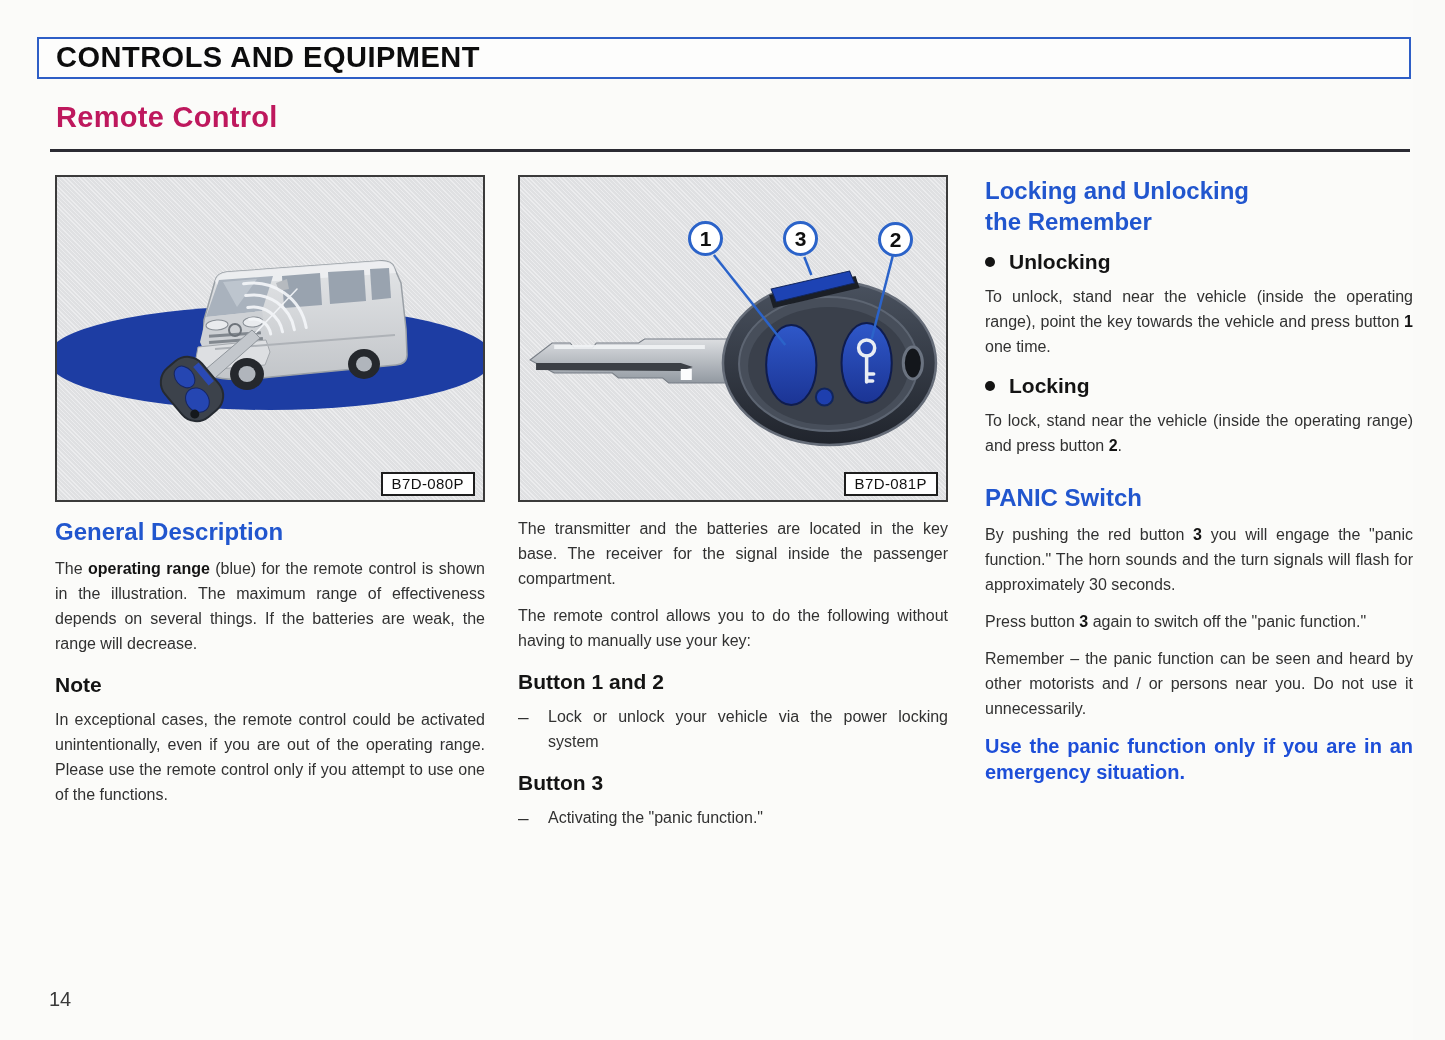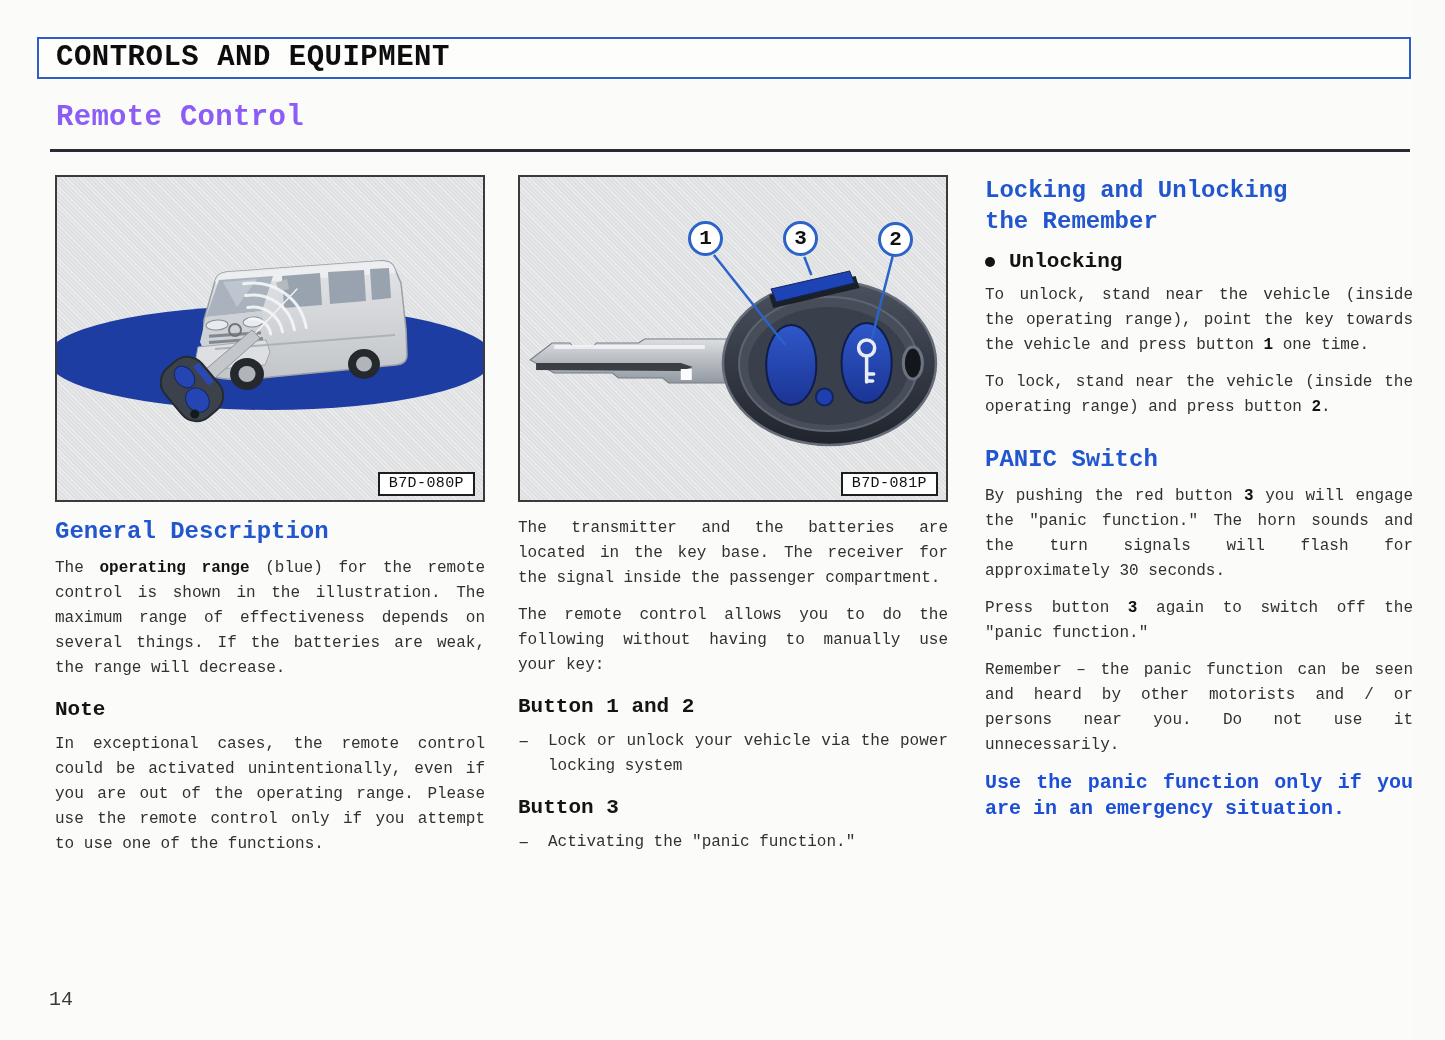--- a/index.html
+++ b/index.html
@@ -1,26 +1,26 @@
 <!DOCTYPE html>
 <html><head>
 <meta charset="utf-8">
 <style>
   html,body{margin:0;padding:0;background:#fafaf8;}
   .page{position:relative;width:1413px;height:1040px;background:#fbfbf9;
-        font-family:Liberation Mono, monospace;overflow:hidden;}
+        font-family:Liberation Sans, sans-serif;overflow:hidden;}
 
   .header-box{position:absolute;left:37px;top:37px;width:1374px;height:42px;
               border:2px solid #2e5ec6;box-sizing:border-box;display:flex;align-items:center;
               background:#fdfdfc;}
   .header-text{font-size:29px;font-weight:bold;color:#0d0d0d;letter-spacing:.5px;
                padding-left:17px;padding-bottom:2px;white-space:nowrap;}
 
   .title{position:absolute;left:56px;top:101px;margin:0;font-size:29px;font-weight:bold;
-         color:#8b5cf6;letter-spacing:.3px;}
+         color:#be185d;letter-spacing:.3px;}
   .rule{position:absolute;left:50px;top:149px;width:1360px;height:3px;background:#2b2b33;}
 
   .col{position:absolute;top:175px;}
   .col-left{left:55px;width:430px;}
   .col-mid{left:518px;width:430px;}
   .col-right{left:985px;width:428px;}
 
   .figbox{position:relative;width:430px;height:327px;box-sizing:border-box;
           border:2px solid #3b3b3b;background:#e4e5e7;
           background-image:repeating-linear-gradient(45deg, rgba(255,255,255,.28) 0 1px, rgba(0,0,0,.025) 1px 3px);
@@ -192,20 +192,24 @@
 
   <div class="col col-right">
     <h2 class="h-blue first-h"><span>Locking and Unlocking</span><br><span>the Remember</span></h2>
 
     <div class="bullet-head" style="margin-top:0;">
       <span class="dot"></span>
       <span>Unlocking</span>
     </div>
     <p class="body"><span>To unlock, stand near the vehicle (inside the operating range), point the key towards the vehicle and press button </span><b>1</b><span> one time.</span></p>
 
+    <div class="bullet-head">
+      <span class="dot"></span>
+      <span>Locking</span>
+    </div>
     <p class="body"><span>To lock, stand near the vehicle (inside the operating range) and press button </span><b>2</b><span>.</span></p>
 
     <h2 class="h-blue panic-h">PANIC Switch</h2>
     <p class="body"><span>By pushing the red button </span><b>3</b><span> you will engage the "panic function." The horn sounds and the turn signals will flash for approximately 30 seconds.</span></p>
     <p class="body"><span>Press button </span><b>3</b><span> again to switch off the "panic function."</span></p>
     <p class="body">Remember – the panic function can be seen and heard by other motorists and / or persons near you. Do not use it unnecessarily.</p>
     <p class="body bold-para">Use the panic function only if you are in an emergency situation.</p>
   </div>
 
   <div class="pagenum">14</div>

